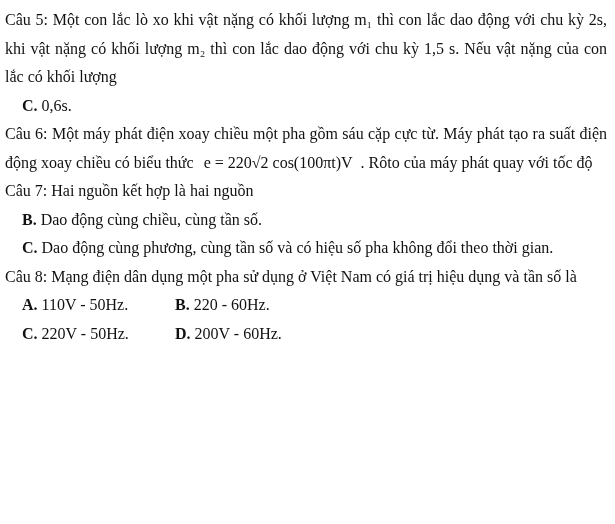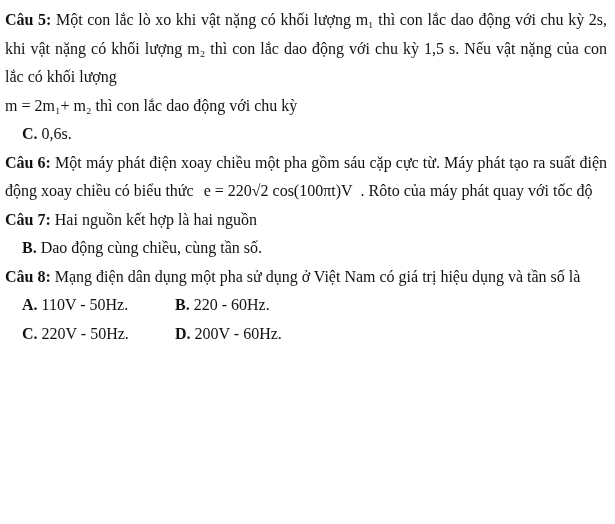--- a/index.html
+++ b/index.html
@@ -22,21 +22,21 @@
     padding: 6px 8px 4px 5px;
   }
   .qpara {
     margin: 0;
     line-height: 28.5px;
   }
   .justify {
     text-align: justify;
   }
   .qlabel {
-    font-weight: bold;
+    font-weight: normal;
   }
   .formula {
     margin: 0 4px 0 6px;
     white-space: nowrap;
   }
   .opts {
     margin: 0 0 0 17px;
     line-height: 28.5px;
   }
   .opts-4col {
@@ -58,23 +58,20 @@
 </head>
 <body>
 
 <div class="page">
 
   <section>
     <p class="qpara justify">
       <b class="qlabel">Câu 5:</b>
       <span>Một con lắc lò xo khi vật nặng có khối lượng m₁ thì con lắc dao động với chu kỳ 2s, khi vật nặng có khối lượng m₂ thì con lắc dao động với chu kỳ 1,5 s. Nếu vật nặng của con lắc có khối lượng</span>
     </p>
-    <p class="qpara">
-      <span>m = 2m₁+ m₂ thì con lắc dao động với chu kỳ</span>
-    </p>
     <div class="opts opts-4col">
       <div class="opt">
         <b class="opt-key">C.</b><span>0,6s.</span>
       </div>
     </div>
   </section>
 
   <section>
     <p class="qpara justify">
       <b class="qlabel">Câu 6:</b>
@@ -85,20 +82,23 @@
   </section>
 
   <section>
     <p class="qpara">
       <b class="qlabel">Câu 7:</b>
       <span>Hai nguồn kết hợp là hai nguồn</span>
     </p>
     <div class="opts opts-list">
       <div class="opt">
         <b class="opt-key">B.</b><span>Dao động cùng chiều, cùng tần số.</span>
+      </div>
+      <div class="opt">
+        <b class="opt-key">C.</b><span>Dao động cùng phương, cùng tần số và có hiệu số pha không đổi theo thời gian.</span>
       </div>
     </div>
   </section>
 
   <section>
     <p class="qpara">
       <b class="qlabel">Câu 8:</b>
       <span>Mạng điện dân dụng một pha sử dụng ở Việt Nam có giá trị hiệu dụng và tần số là</span>
     </p>
     <div class="opts opts-2col">

